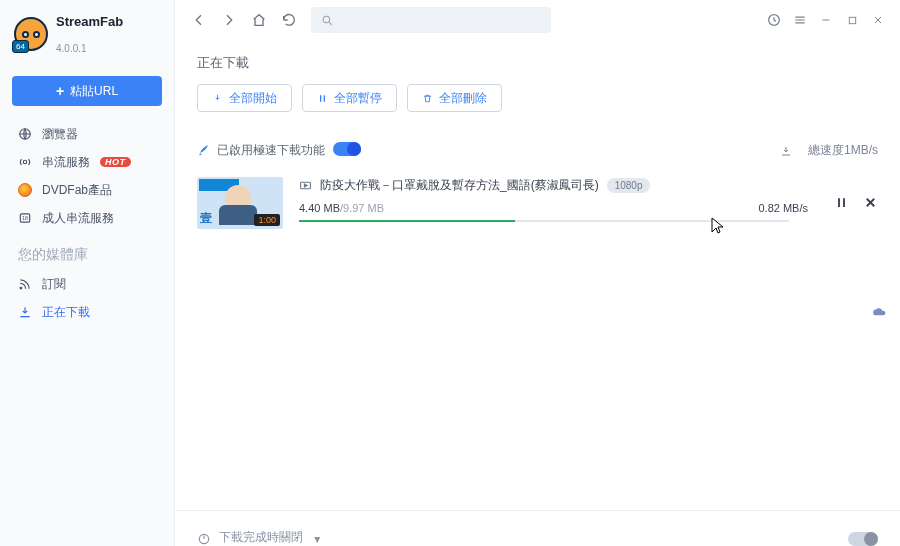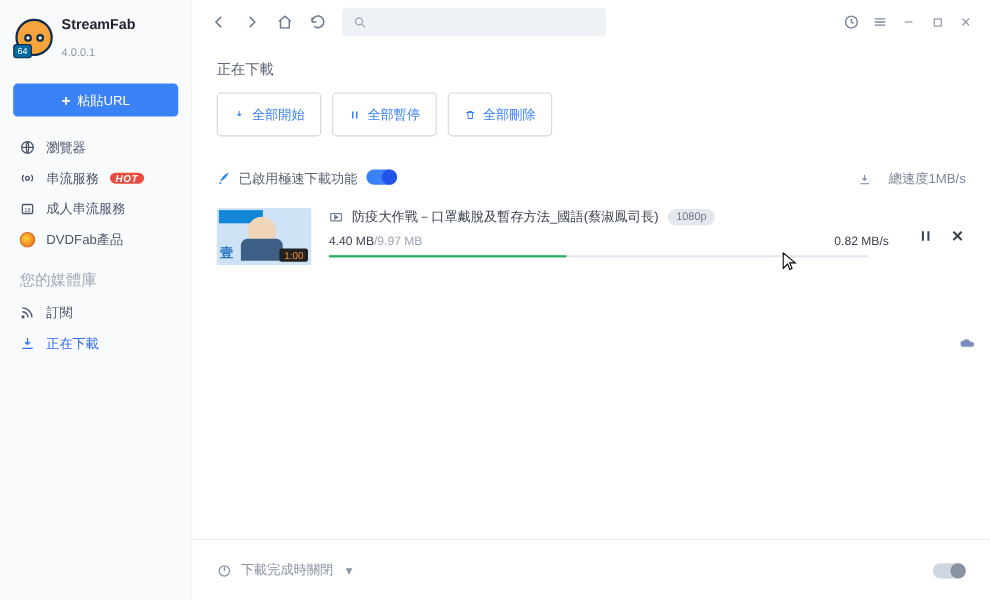--- a/index.html
+++ b/index.html
@@ -33,21 +33,21 @@
   .topbar { height: 40px; display: flex; align-items: center; padding: 6px 12px; gap: 6px; }
   .nav-btn { width: 24px; height: 24px; display: flex; align-items: center; justify-content: center; color: #6b7686; cursor: pointer; border-radius: 4px; }
   .search { flex: 0 0 240px; height: 26px; background: #eef1f5; border-radius: 4px; display: flex; align-items: center; padding: 0 10px; color: #9aa3b2; font-size: 12px; margin-left: 4px; }
   .search svg { margin-right: 6px; }
   .spacer { flex: 1; }
   .win-btn { width: 20px; height: 20px; display: flex; align-items: center; justify-content: center; color: #7b8494; cursor: pointer; }
 
   .page-title { font-size: 13px; color: #5b6472; padding: 14px 22px 12px 22px; }
 
   .action-row { display: flex; gap: 10px; padding: 0 22px 14px 22px; }
-  .act-btn { height: 40px; padding: 0 14px; border: 1px solid #d0d6e0; border-radius: 4px; background: #fff; color: #3b82f6; font-size: 12px; display: flex; align-items: center; gap: 6px; cursor: pointer; }
+  .act-btn { height: 28px; padding: 0 14px; border: 1px solid #d0d6e0; border-radius: 4px; background: #fff; color: #3b82f6; font-size: 12px; display: flex; align-items: center; gap: 6px; cursor: pointer; }
   .act-btn svg { width: 11px; height: 11px; }
 
   .speed-row { display: flex; align-items: flex-start; padding: 0 22px 10px 22px; font-size: 12px; color: #5b6472; margin-top: 16px; }
   .rocket { color: #3b82f6; margin-right: 6px; }
   .toggle { width: 28px; height: 14px; background: #3b82f6; border-radius: 7px; position: relative; margin-left: 8px; }
   .toggle .knob { width: 14px; height: 14px; background: #2054e8; border-radius: 50%; position: absolute; right: 0; top: 0; }
   .total-speed { color: #7c8596; display: flex; align-items: center; gap: 16px; }
 
   .dl-list { flex: 1; padding: 8px 22px 0 22px; position: relative; }
   .dl-item { display: flex; gap: 16px; align-items: flex-start; }
@@ -66,21 +66,21 @@
   .dl-meta .done { color: #3a4150; }
   .dl-rate { margin-left: auto; color: #3a4150; }
   .prog-outer { height: 2px; background: #e4e8ee; margin-top: 6px; width: 490px; }
   .prog-inner { height: 100%; background: #27ae60; width: 44%; }
 
   .dl-controls { display: flex; gap: 14px; align-items: center; margin-top: 18px; margin-left: 10px; }
   .dl-controls div { color: #3a4150; cursor: pointer; font-size: 16px; }
 
   .cursor { position: absolute; left: 536px; top: 48px; font-size: 14px; color: #222; pointer-events: none; }
 
-  .bottombar { height: 56px; border-top: 1px solid #eef0f3; display: flex; align-items: center; padding: 16px 22px; font-size: 12px; color: #8a93a2; gap: 8px; }
+  .bottombar { height: 36px; border-top: 1px solid #eef0f3; display: flex; align-items: flex-end; padding: 0 22px; font-size: 12px; color: #8a93a2; gap: 8px; }
   .bottombar .spacer2 { flex: 1; }
   .bot-toggle { width: 30px; height: 14px; background: #cfd6e2; border-radius: 7px; position: relative; }
   .bot-toggle .knob { width: 14px; height: 14px; background: #8a93a2; border-radius: 50%; position: absolute; right: 0; top: 0; }
 
   svg { display: block; }
 </style>
 </head>
 <body>
 
 <aside class="sidebar">
@@ -117,32 +117,32 @@
       <svg viewBox="0 0 24 24" width="14" height="14" fill="none" stroke="currentColor" stroke-width="2">
           <circle cx="12" cy="12" r="3"></circle>
           <path d="M6 7a8 8 0 0 0 0 10M18 7a8 8 0 0 1 0 10"></path>
         </svg>
     </span>
     <span>串流服務</span>
     <span class="hot-badge">HOT</span>
   </div>
   <div class="nav-item">
     <span class="icn">
-      <svg viewBox="0 0 24 24" width="14" height="14" fill="none" stroke="currentColor" stroke-width="2">
-          <rect x="4" y="5" width="16" height="14" rx="2"></rect>
-          <text x="12" y="16" font-size="9" text-anchor="middle" fill="currentColor" stroke="none">18</text>
-        </svg>
-    </span>
-    <span>成人串流服務</span>
-  </div>
-  <div class="nav-item">
-    <span class="icn">
         <span class="dvd-dot"></span>
       </span>
     <span>DVDFab產品</span>
+  </div>
+  <div class="nav-item">
+    <span class="icn">
+      <svg viewBox="0 0 24 24" width="14" height="14" fill="none" stroke="currentColor" stroke-width="2">
+          <rect x="4" y="5" width="16" height="14" rx="2"></rect>
+          <text x="12" y="16" font-size="9" text-anchor="middle" fill="currentColor" stroke="none">18</text>
+        </svg>
+    </span>
+    <span>成人串流服務</span>
   </div>
 
   <div class="section-label">您的媒體庫</div>
 
   <div class="nav-item">
     <span class="icn">
       <svg viewBox="0 0 24 24" width="14" height="14" fill="none" stroke="currentColor" stroke-width="2">
           <path d="M4 11a9 9 0 0 1 9 9M4 5a15 15 0 0 1 15 15"></path>
           <circle cx="5" cy="19" r="1.5" fill="currentColor"></circle>
         </svg>

